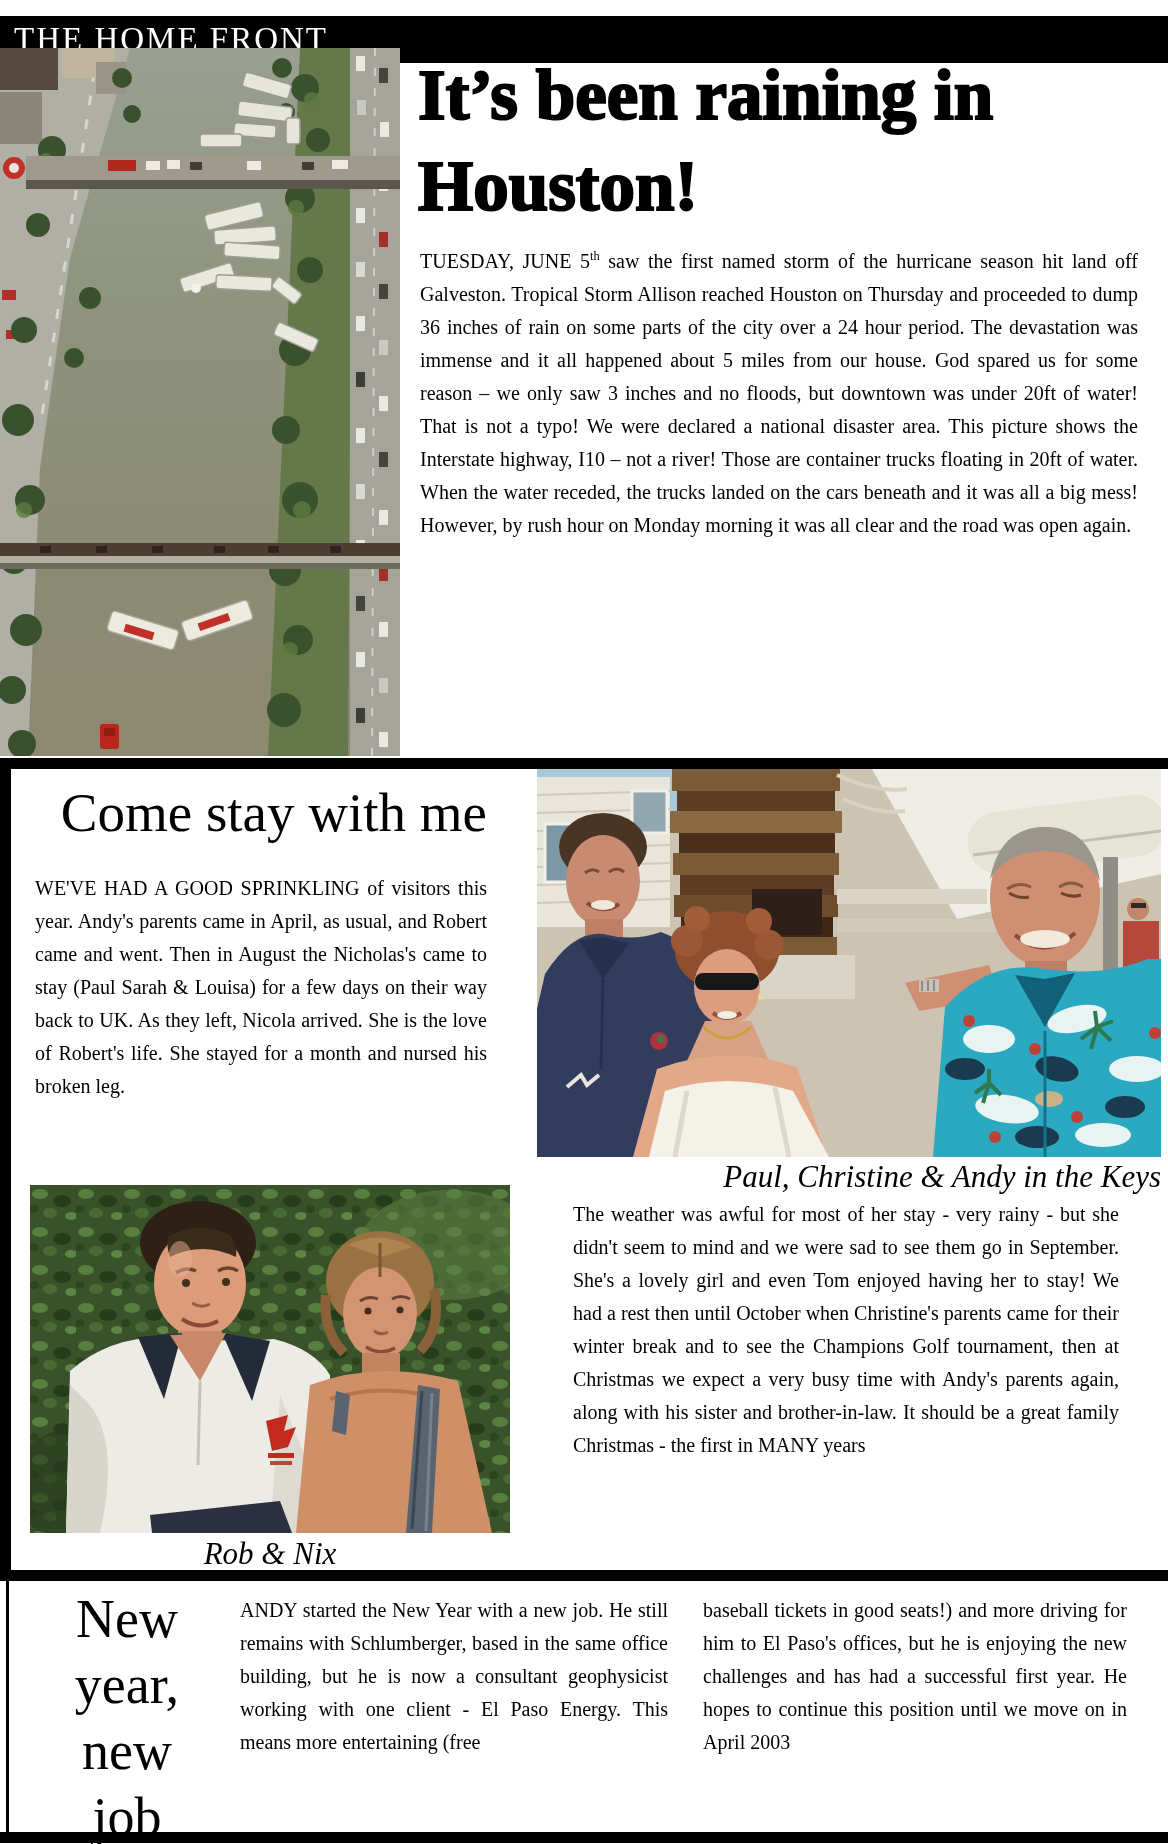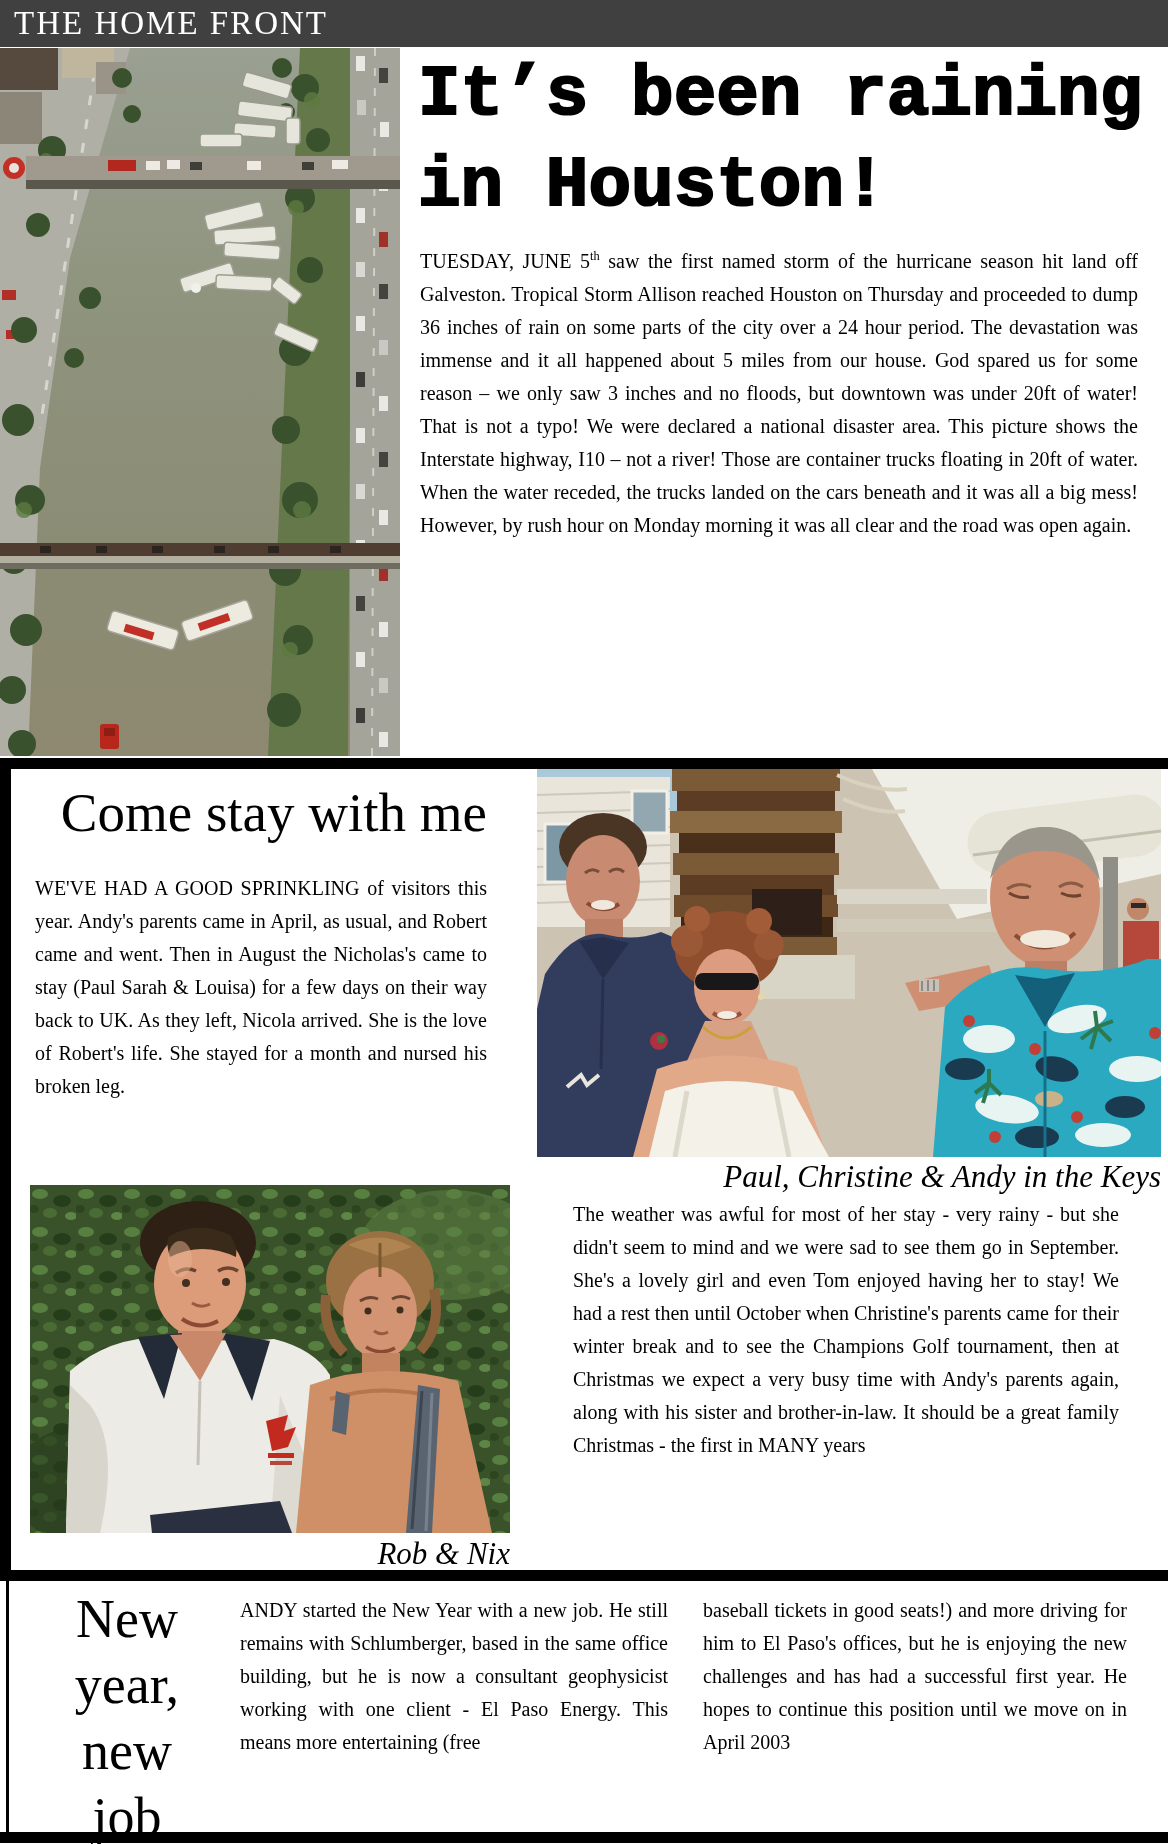--- a/index.html
+++ b/index.html
@@ -1,43 +1,43 @@
 <!DOCTYPE html>
 <html><head>
 <meta charset="utf-8">
 <style>
   html,body{margin:0;padding:0;background:#fff;}
   #page{position:relative;width:1168px;height:1844px;background:#fff;overflow:hidden;
         font-family:"Liberation Serif", serif;color:#000;}
   .abs{position:absolute;}
-  #banner{left:0;top:0;width:1168px;height:47px;background:#404040;}
+  #banner{left:0;top:16px;width:1168px;height:47px;background:#000000;}
   #banner-title{left:14px;top:5px;color:#fff;font-family:"Liberation Serif",serif;
         font-size:33px;letter-spacing:2px;white-space:nowrap;}
   .para{font-size:20px;line-height:33px;text-align:justify;text-justify:inter-word;}
-  #storm-headline{left:418px;top:50px;width:740px;font-family:Liberation Mono, monospace;
+  #storm-headline{left:418px;top:50px;width:740px;font-family:Liberation Serif, serif;
         font-weight:bold;font-size:71px;line-height:91px;-webkit-text-stroke:2.2px #000;
         letter-spacing:0px;}
   #storm-p1{left:420px;top:240px;width:718px;}
   #storm-p1 sup{font-size:0.62em;}
   #storm-p2{left:420px;top:692px;width:718px;}
   .rule{left:0;width:1168px;background:#000;}
   #rule1{top:758px;height:11px;}
   #rule2{top:1570px;height:11px;}
   #rule3{top:1832px;height:11px;}
   #mid-left-border{left:0;top:769px;width:11px;height:801px;background:#000;}
   #bot-left-border{left:6px;top:1581px;width:3px;height:251px;background:#000;}
   #visitors-headline{left:35px;top:778px;width:452px;text-align:right;
         font-size:55px;line-height:70px;}
   #visitors-p1{left:35px;top:872px;width:452px;}
   #keys-photo{left:537px;top:769px;width:624px;height:388px;}
   #keys-caption{left:537px;top:1159px;width:624px;text-align:right;
         font-style:italic;font-size:31px;}
   #visitors-p2{left:573px;top:1198px;width:546px;}
   #robnix-photo{left:30px;top:1185px;width:480px;height:348px;}
-  #robnix-caption{left:30px;top:1536px;width:480px;text-align:right;
+  #robnix-caption{left:30px;top:1536px;width:480px;text-align:center;
         font-style:italic;font-size:31px;}
   #job-headline{left:37px;top:1586px;width:180px;text-align:center;
         font-size:54px;line-height:66px;}
   #job-col1{left:240px;top:1594px;width:428px;font-family:Liberation Serif, serif;}
   #job-col2{left:703px;top:1594px;width:424px;}
   figure{margin:0;}
   svg{display:block;}
 </style>
 </head>
 <body>

